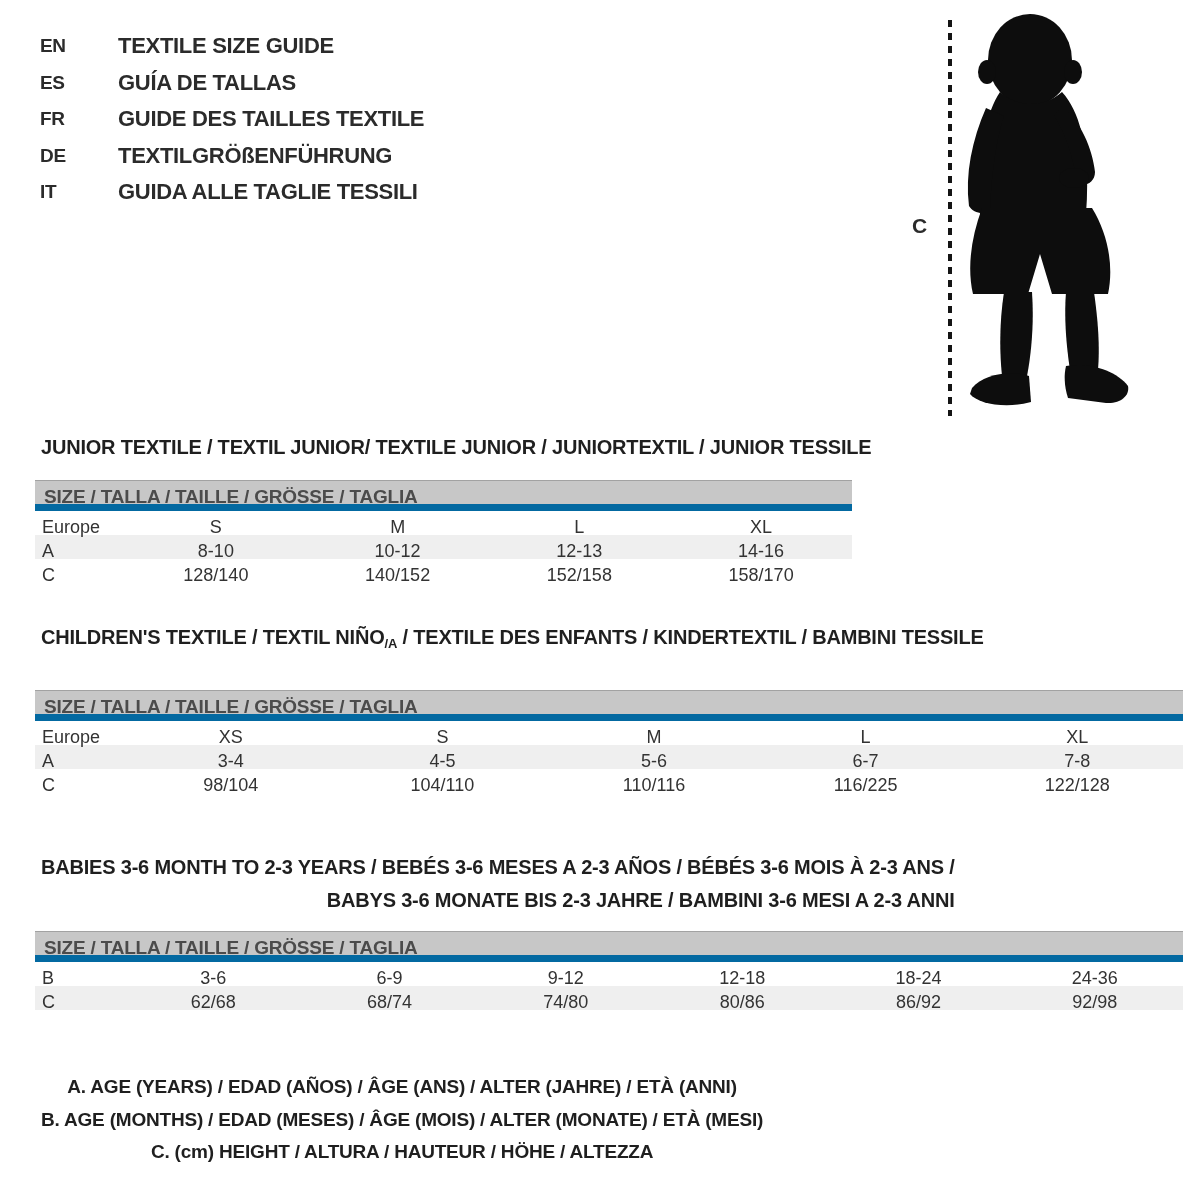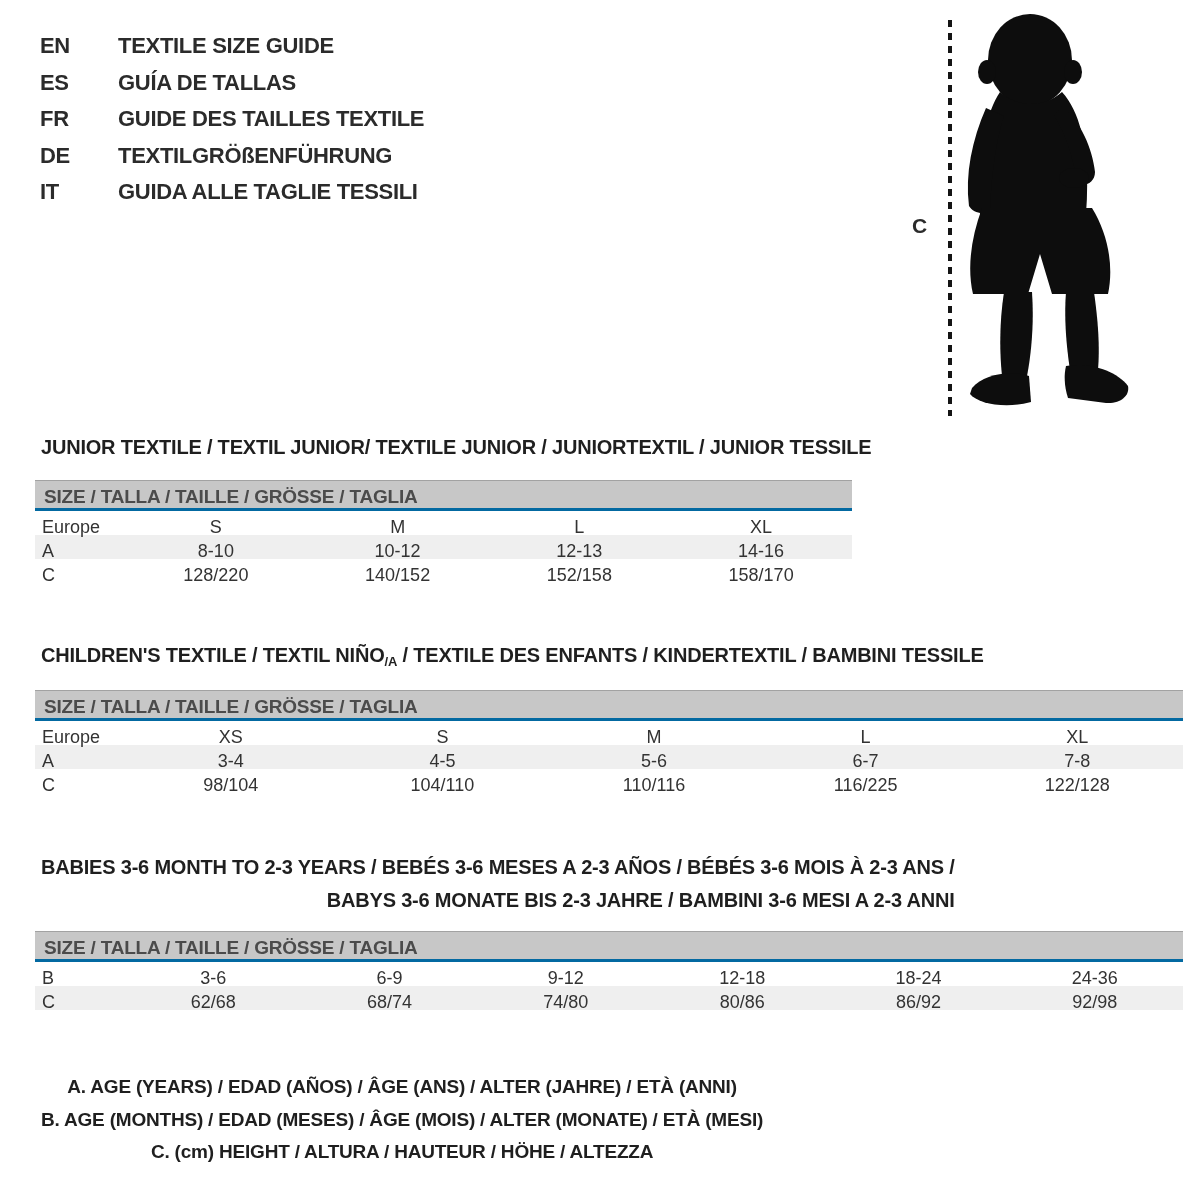--- a/index.html
+++ b/index.html
@@ -6,21 +6,21 @@
   body{
     width:1200px;height:1200px;background:#ffffff;
     font-family:"Liberation Sans", sans-serif;
     color:#2b2b2b;overflow:hidden;position:relative;
   }
   .page{position:absolute;inset:0;width:1200px;height:1200px;background:#fff;}
 
   
   .lang-block{position:absolute;left:40px;top:28px;}
   .lang-row{display:flex;line-height:36.5px;}
-  .lang-code{display:inline-block;width:78px;font-weight:700;font-size:22px;letter-spacing:-0.3px;}
+  .lang-code{display:inline-block;width:78px;font-weight:700;font-size:19px;letter-spacing:-0.3px;}
   .lang-label{font-weight:700;font-size:22px;letter-spacing:-0.3px;white-space:nowrap;}
 
   
   .dashed-line{
     position:absolute;left:948px;top:20px;width:4px;height:396px;
     background:repeating-linear-gradient(to bottom,#141414 0 7px,transparent 7px 13px);
   }
   .height-label{position:absolute;left:912px;top:214px;font-weight:700;font-size:21px;}
   .baby-svg{position:absolute;left:962px;top:12px;}
 
@@ -29,21 +29,21 @@
     position:absolute;left:41px;font-weight:700;font-size:20px;letter-spacing:-0.2px;
     color:#1f1f1f;white-space:nowrap;line-height:24px;text-align:right;
   }
   .title-sub{font-size:13px;vertical-align:-4px;font-weight:700;}
   .two-line{line-height:33px;}
 
   
   .stable{position:absolute;left:35px;}
   .size-bar{
     height:31px;line-height:31px;background:#c7c7c7;
-    border-top:1px solid #a2a2a2;border-bottom:3px solid #0369a1;
+    border-top:1px solid #a2a2a2;border-bottom:7px solid #0369a1;
     font-weight:700;font-size:19px;color:#4b4b4b;padding-left:9px;
     letter-spacing:-0.2px;box-sizing:border-box;
   }
   .trow{display:flex;height:24px;line-height:32px;font-size:18px;color:#333;}
   .trow.shaded{background:#efefef;}
   .tlabel{width:90px;padding-left:7px;text-align:left;box-sizing:border-box;white-space:nowrap;}
   .tcell{flex:1;text-align:center;white-space:nowrap;}
 
   
   .footnotes{position:absolute;left:41px;top:1071px;}
@@ -108,28 +108,28 @@
     </div>
     <div class="trow shaded">
       <span class="tlabel">A</span>
       <span class="tcell">8-10</span>
       <span class="tcell">10-12</span>
       <span class="tcell">12-13</span>
       <span class="tcell">14-16</span>
     </div>
     <div class="trow">
       <span class="tlabel">C</span>
-      <span class="tcell">128/220</span>
+      <span class="tcell">128/140</span>
       <span class="tcell">140/152</span>
       <span class="tcell">152/158</span>
       <span class="tcell">158/170</span>
     </div>
   </div>
 
-  <div class="section-title" style="top:643px;"><span>CHILDREN'S TEXTILE / TEXTIL NIÑO</span><span class="title-sub">/A</span><span> / TEXTILE DES ENFANTS / KINDERTEXTIL / BAMBINI TESSILE</span></div>
+  <div class="section-title" style="top:625px;"><span>CHILDREN'S TEXTILE / TEXTIL NIÑO</span><span class="title-sub">/A</span><span> / TEXTILE DES ENFANTS / KINDERTEXTIL / BAMBINI TESSILE</span></div>
   <div class="stable" style="top:690px;width:1148px;">
     <div class="size-bar">SIZE / TALLA / TAILLE / GRÖSSE / TAGLIA</div>
     <div class="trow">
       <span class="tlabel">Europe</span>
       <span class="tcell">XS</span>
       <span class="tcell">S</span>
       <span class="tcell">M</span>
       <span class="tcell">L</span>
       <span class="tcell">XL</span>
     </div>

